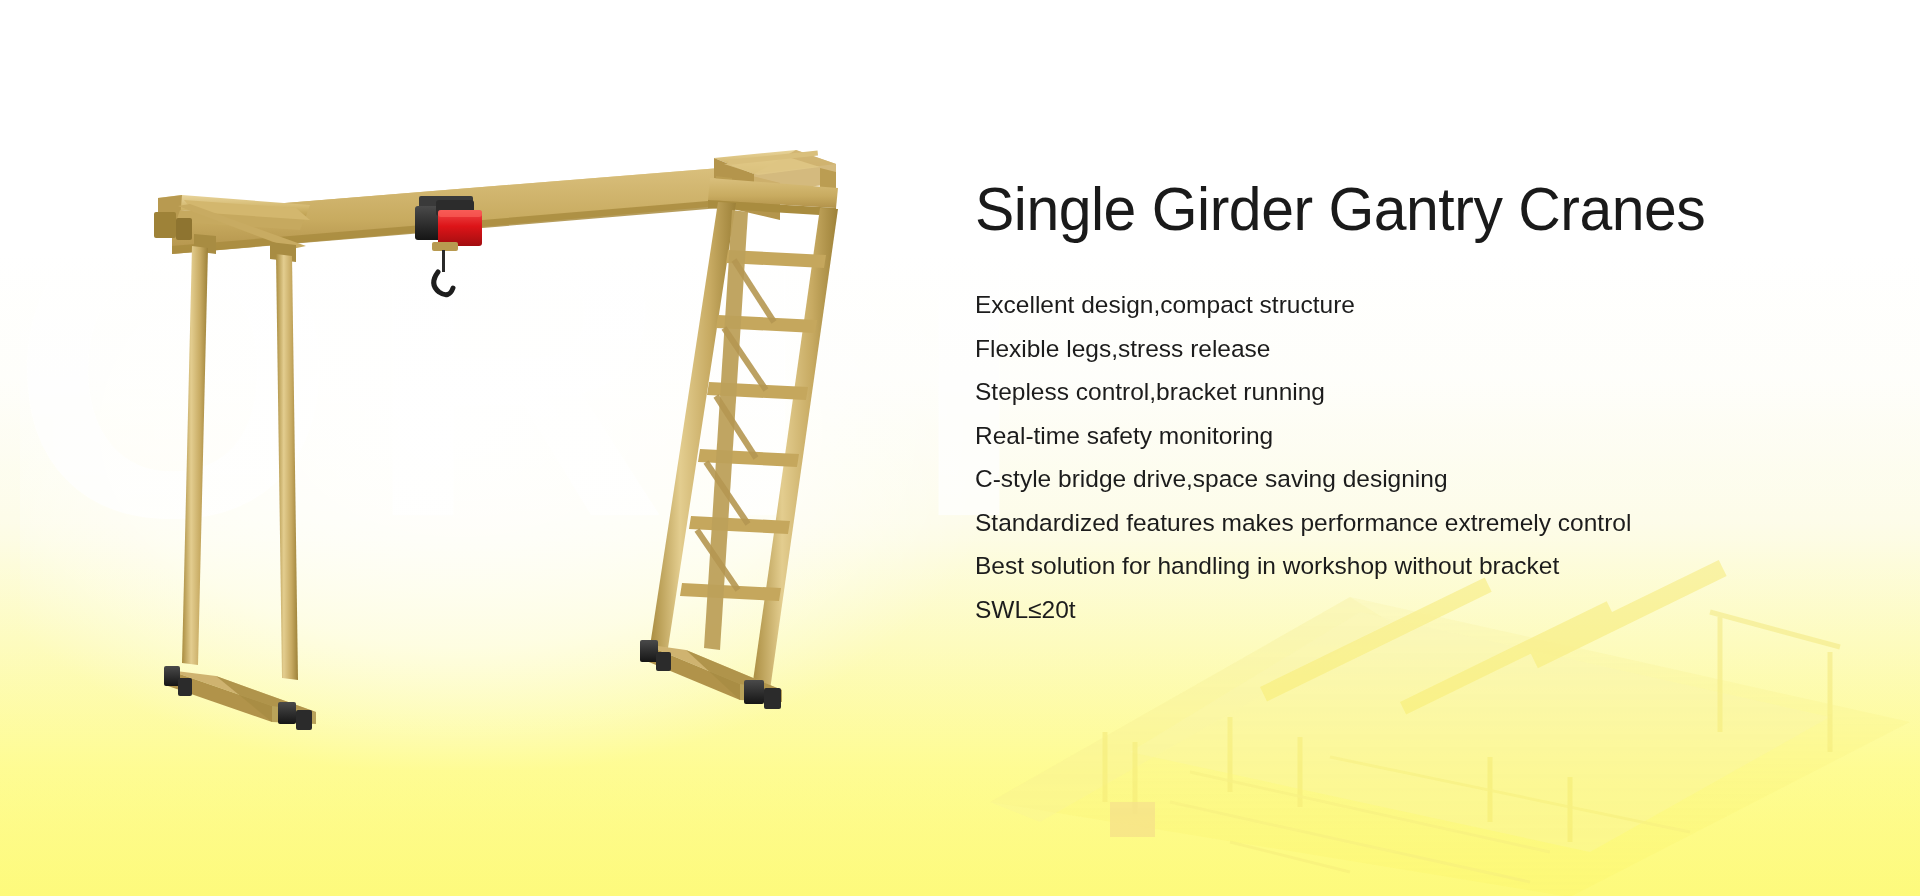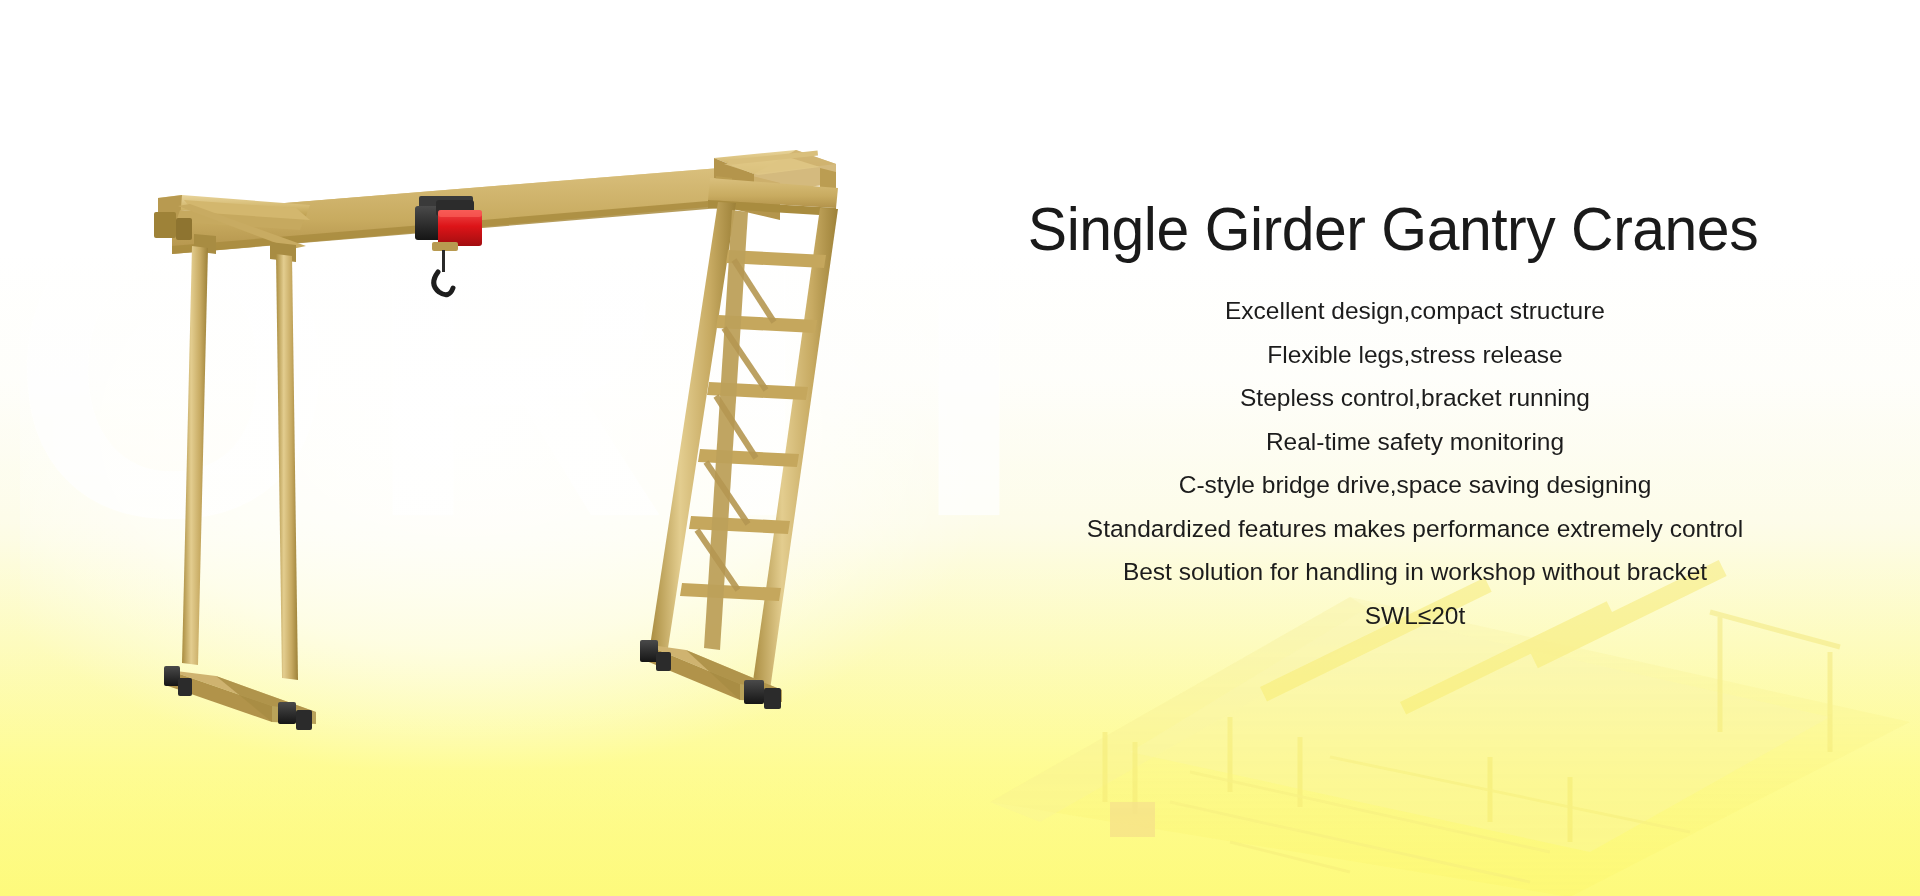--- a/index.html
+++ b/index.html
@@ -40,28 +40,28 @@
   
   .workshop{
     position:absolute; right:-10px; bottom:-6px;
     width:1000px; height:400px; opacity:.5; pointer-events:none;
   }
 
   
   .crane{ position:absolute; left:120px; top:150px; width:800px; height:580px; }
 
   
-  .textcol{ position:absolute; left:975px; top:196px; width:880px;text-align:center; }
+  .textcol{ position:absolute; left:975px; top:176px; width:880px; }
   .title{
     font-family:"Liberation Sans", sans-serif;
     font-size:62px; font-weight:400; color:#1a1a1a;
     letter-spacing:-0.5px; line-height:1.05; white-space:nowrap;
     transform:scaleX(.95); transform-origin:left center;
   }
-  .bullets{ margin-top:38px; }
+  .bullets{ margin-top:52px; }
   .bullet{
     font-family:"Liberation Sans", sans-serif;
     font-size:24.5px; color:#1c1c1c; line-height:1.0;
     margin-bottom:19px; white-space:nowrap;
   }
   .bullet:last-child{ margin-bottom:0; }
 </style>
 </head>
 <body>
 

